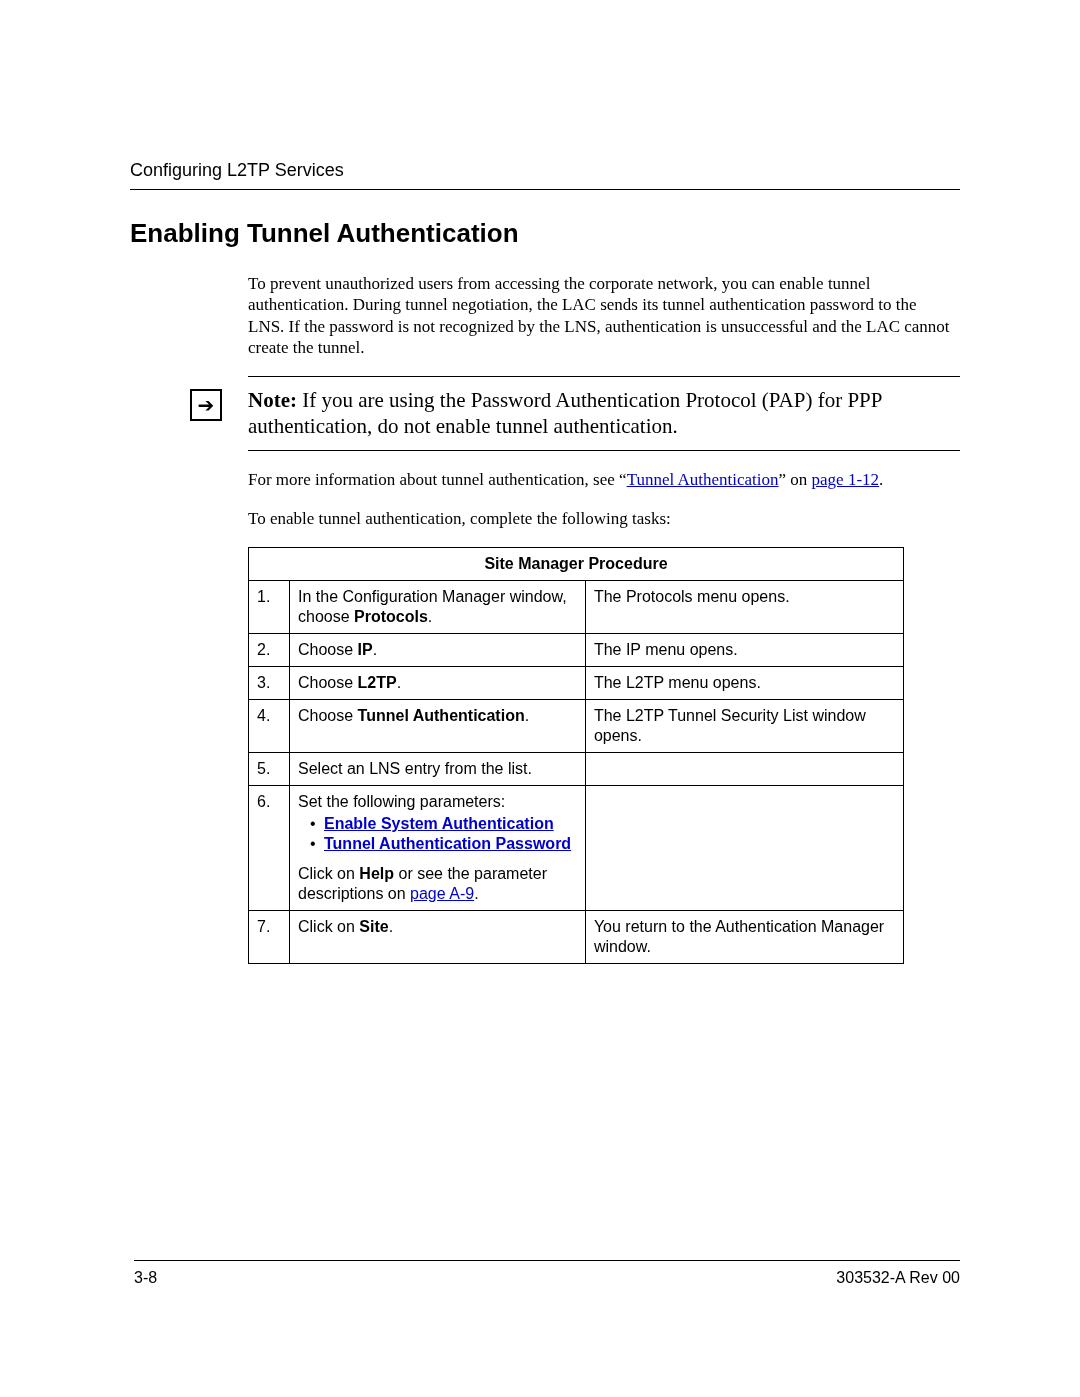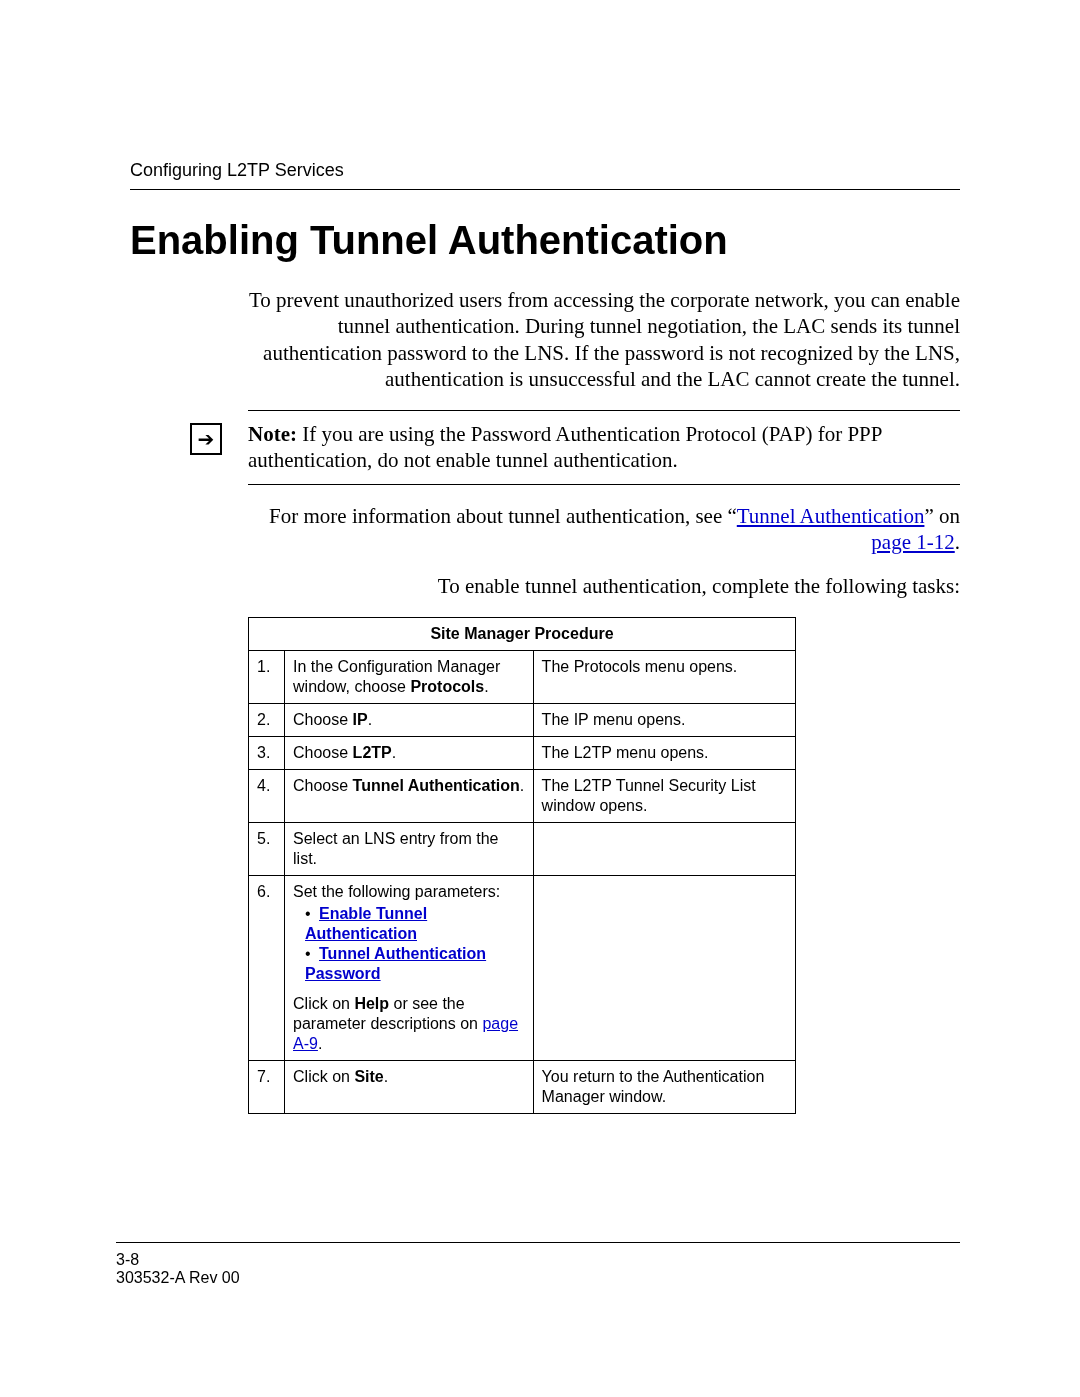--- a/index.html
+++ b/index.html
@@ -20,31 +20,30 @@
   .running-header {
     font-family: Arial, Helvetica, sans-serif;
     font-size: 18px;
     padding-bottom: 8px;
     border-bottom: 1.5px solid #000;
     margin-bottom: 28px;
   }
   h1.section-title {
     font-family: Arial, Helvetica, sans-serif;
     font-weight: bold;
-    font-size: 40px;
+    font-size: 26px;
     margin: 0 0 24px 0;
   }
   .body-block {
     margin-left: 118px;
   }
   p.body-para {
-    font-size: 21px;
+    font-size: 17px;
     line-height: 1.25;
-    margin: 0 0 18px 0;
-    text-align: right;
+    margin: 0 8px 18px 0;
   }
   .note-wrap {
     margin: 10px 0 18px 0;
   }
   .note-rule {
     border: none;
     border-top: 1.5px solid #000;
     margin: 0 0 10px 0;
   }
   .note-rule.bottom {
@@ -72,21 +71,21 @@
     font-size: 21px;
     line-height: 1.25;
   }
   .note-text .bold { font-weight: bold; }
   a.link {
     color: #0000cc;
     text-decoration: underline;
   }
   table.proc {
     border-collapse: collapse;
-    width: 548px;
+    width: 656px;
     margin-top: 10px;
     font-family: Arial, Helvetica, sans-serif;
     font-size: 16px;
   }
   table.proc th, table.proc td {
     border: 1px solid #000;
     text-align: left;
     vertical-align: top;
     padding: 6px 8px;
     line-height: 1.25;
@@ -114,30 +113,29 @@
     padding: 0 0 0 12px;
     margin: 2px 0 10px 0;
   }
   ul.params li::before {
     content: "•";
     display: inline-block;
     width: 14px;
   }
   .footer {
     position: absolute;
-    left: 116px;
+    left: 134px;
     right: 120px;
     bottom: 110px;
     border-top: 1.5px solid #000;
     padding-top: 8px;
     font-family: Arial, Helvetica, sans-serif;
     font-size: 16px;
     display: flex;
     justify-content: space-between;
-    flex-direction: column;
   }
 </style>
 </head>
 <body>
 
 <div class="page">
 
   <div class="running-header">Configuring L2TP Services</div>
 
   <h1 class="section-title">Enabling Tunnel Authentication</h1>
@@ -197,21 +195,21 @@
         <td class="num">5.</td>
         <td class="action">Select an LNS entry from the list.</td>
         <td class="response"></td>
       </tr>
 
       <tr>
         <td class="num">6.</td>
         <td class="action">
           <span>Set the following parameters:</span>
           <ul class="params">
-            <li><a href="#" class="link bold">Enable Tunnel Authentication</a></li>
+            <li><a href="#" class="link bold">Enable System Authentication</a></li>
             <li><a href="#" class="link bold">Tunnel Authentication Password</a></li>
           </ul>
           <span>Click on </span><span class="bold">Help</span><span> or see the parameter descriptions on </span><a href="#" class="link">page A-9</a><span>.</span>
         </td>
         <td class="response"></td>
       </tr>
 
       <tr>
         <td class="num">7.</td>
         <td class="action"><span>Click on </span><span class="bold">Site</span><span>.</span></td>

